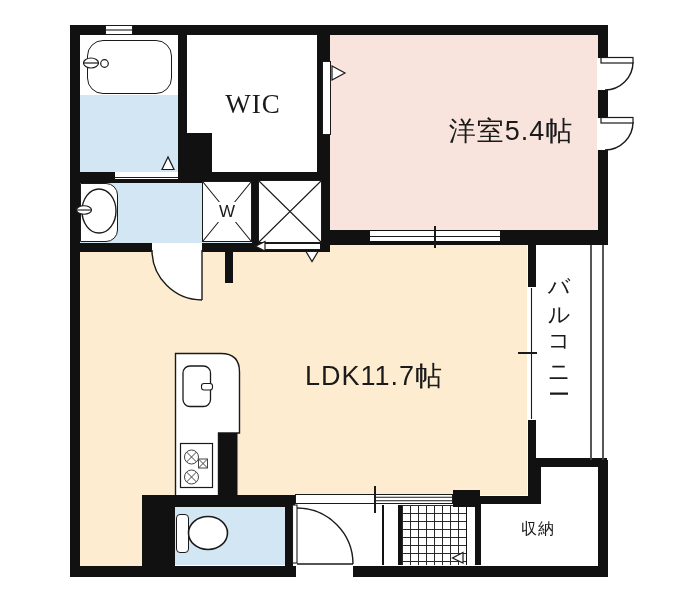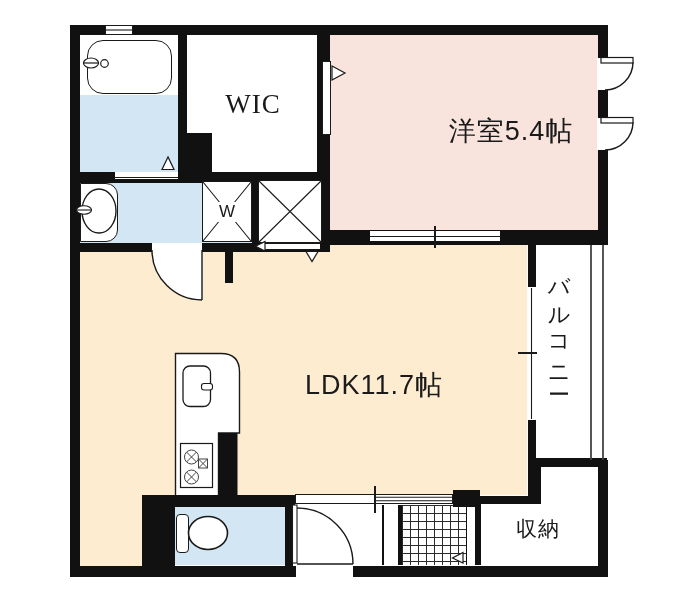--- a/index.html
+++ b/index.html
@@ -6,21 +6,21 @@
   #plan{
     position:relative;width:678px;height:593px;background:var(--bg,#fff);
     font-family:"Liberation Sans","DejaVu Sans",sans-serif;color:var(--line,#1a1a1a);
     overflow:hidden;
   }
   .wall{position:absolute;background:var(--wall,#111);}
   .fill{position:absolute;}
   .open{position:absolute;background:#fff;}
   .label{position:absolute;transform:translate(-50%,-50%);white-space:nowrap;color:#1a1a1a;}
   .lab-big{font-size:27px;letter-spacing:1px;}
-  .lab-mid{font-size:21px;letter-spacing:1px;}
+  .lab-mid{font-size:16px;letter-spacing:1px;}
   .lab-w{font-size:17px;background:#fff;padding:0 3px;}
   .lab-vert{
     position:absolute;writing-mode:vertical-rl;text-orientation:mixed;
     font-size:22px;letter-spacing:5px;color:#1a1a1a;
   }
   .genkan{
     position:absolute;background-color:#fff;
     background-image:
       repeating-linear-gradient(to right,#2a2a2a 0 1px,transparent 1px 8px),
       repeating-linear-gradient(to bottom,#2a2a2a 0 1px,transparent 1px 8px);
@@ -160,18 +160,18 @@
       <polygon points="168,157 162,169.5 174,169.5"></polygon>
       <polygon points="332,66 332,80 345,73"></polygon>
       <polygon points="306,251.5 318,251.5 312,261.5"></polygon>
       <polygon points="265,241.5 265,251 255.5,246.2"></polygon>
       <polygon points="463,552.5 463,563 452.5,558"></polygon>
     </g>
   </svg>
 
   <div class="label lab-big" style="left:464px;top:131px;margin-left:47px;">洋室5.4帖</div>
   <div class="label lab-big" style="left:253px;top:104px;font-family:Liberation Serif, serif;">WIC</div>
-  <div class="label lab-big" style="left:374px;top:376px;margin-top:9px;">LDK11.7帖</div>
+  <div class="label lab-big" style="left:374px;top:376px;">LDK11.7帖</div>
   <div class="label lab-mid" style="left:538px;top:529px;">収納</div>
   <div class="label lab-w" style="left:227px;top:212px;">W</div>
   <div class="lab-vert" style="left:544px;top:262px;height:190px;">バルコニー</div>
 
 </div>
 
 </body></html>

